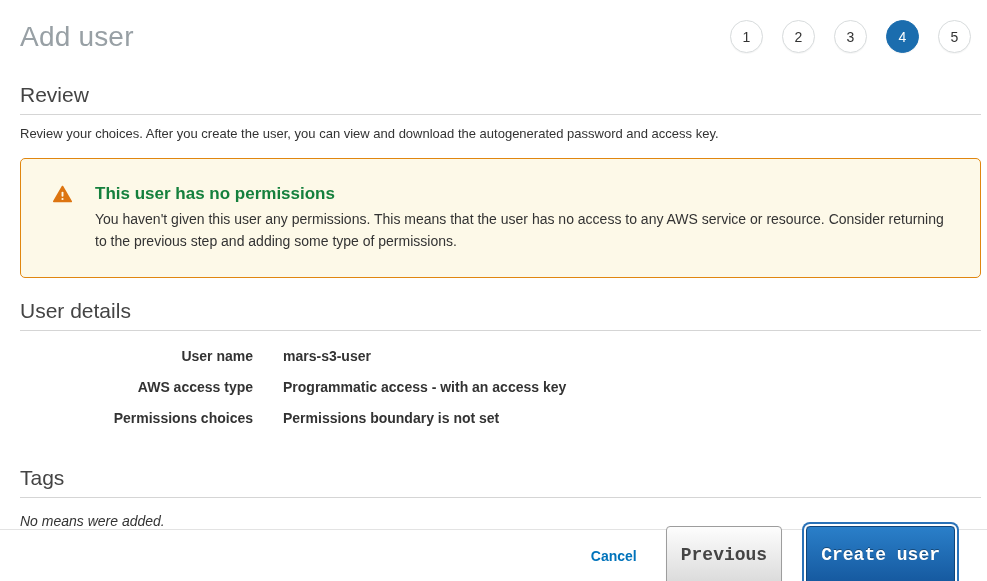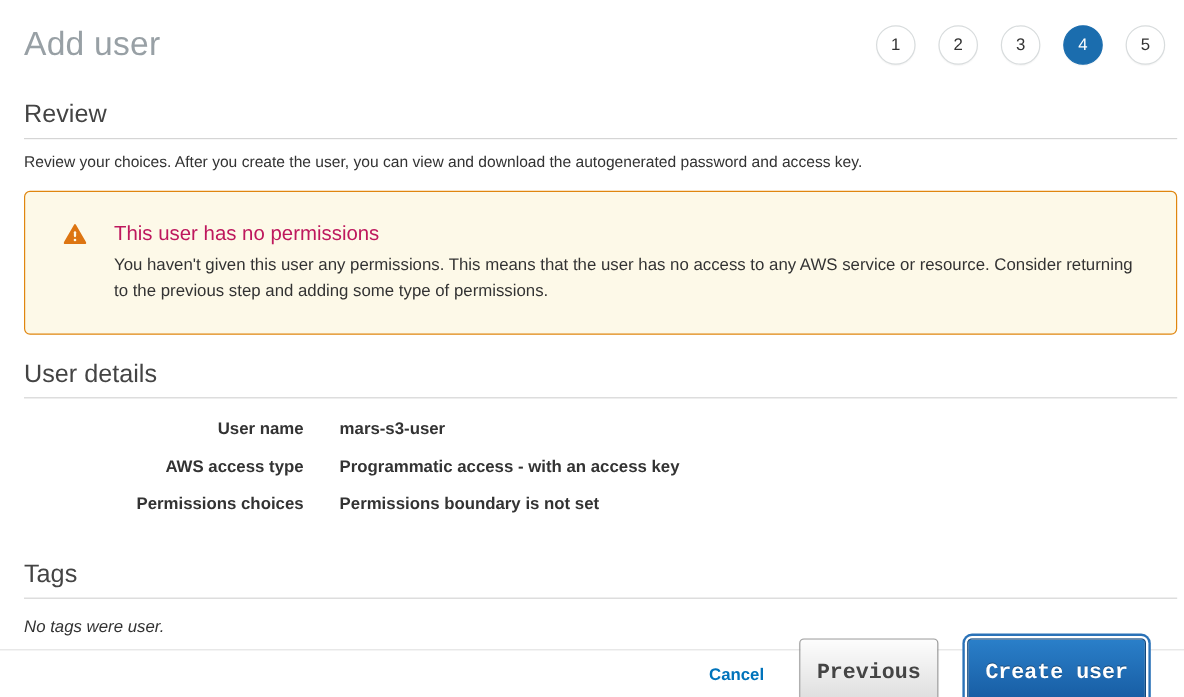--- a/index.html
+++ b/index.html
@@ -40,42 +40,42 @@
 
   
   .warning-box {
     margin-top:17px;
     border:1px solid #e0860f; border-radius:5px;
     background:#fdf9e8;
     padding:25px 30px 25px 32px;
     display:flex; gap:23px;
   }
   .warning-icon { flex:0 0 auto; width:19px; height:18px; margin-top:1px; }
-  .warning-title { font-size:17px; color:#be185d; margin-bottom:4px; font-weight:400; }
+  .warning-title { font-size:17px; color:#15803d; margin-bottom:4px; font-weight:700; }
   .warning-body { font-size:14px; line-height:22px; color:#333; max-width:862px; }
 
   
   .details-section h2 { margin-top:21px; }
   .details-rows { margin-top:15px; }
   .detail-row { display:flex; margin-bottom:10px; line-height:21px; }
   .detail-label {
     width:233px; text-align:right; font-weight:bold; font-size:14px; color:#333;
     flex:0 0 auto;
   }
   .detail-value { margin-left:30px; font-size:14px; color:#333;font-weight:bold; }
 
   
   .tags-section h2 { margin-top:37px; }
   .tags-empty { margin-top:15px; font-size:14px; font-style:italic; color:#333; }
 
   
   .footer {
     flex:0 0 auto;
     border-top:1px solid #e3e3e3;
-    height:40px;
+    height:52px;
     display:flex; align-items:center; justify-content:flex-end;
     padding-right:29px; gap:21px;
   }
   .cancel-link {
     color:#0073bb; font-weight:bold; font-size:14px; text-decoration:none; cursor:pointer;
     margin-right:8px;
   }
   .btn {
     font-family:Liberation Mono, monospace;
     font-size:18px; font-weight:bold;
@@ -142,21 +142,21 @@
       </div>
       <div class="detail-row">
         <div class="detail-label">Permissions choices</div>
         <div class="detail-value">Permissions boundary is not set</div>
       </div>
     </div>
   </div>
 
   <div class="tags-section">
     <h2 class="section-heading">Tags</h2>
-    <p class="tags-empty">No tags were user.</p>
+    <p class="tags-empty">No means were added.</p>
   </div>
 
 </div>
 
 <div class="footer">
   <a class="cancel-link">Cancel</a>
   <button class="btn btn-secondary">Previous</button>
   <button class="btn btn-primary">Create user</button>
 </div>
 

